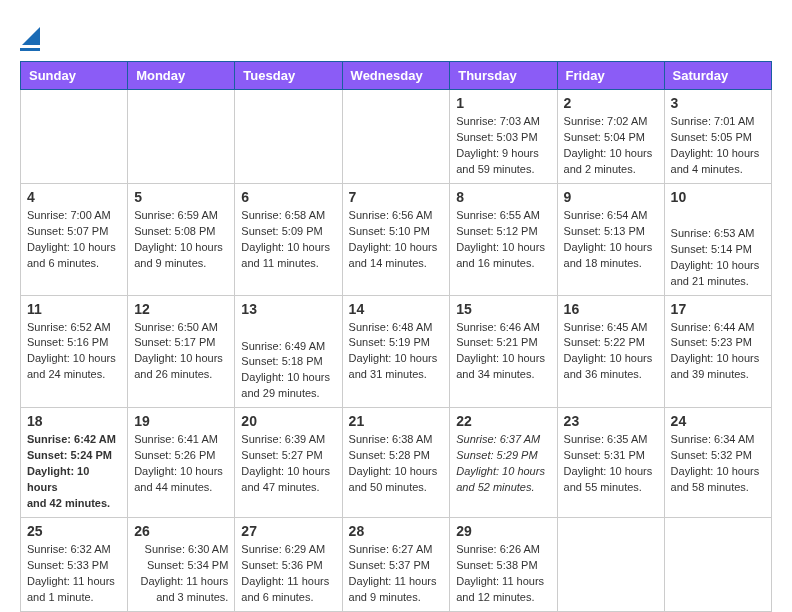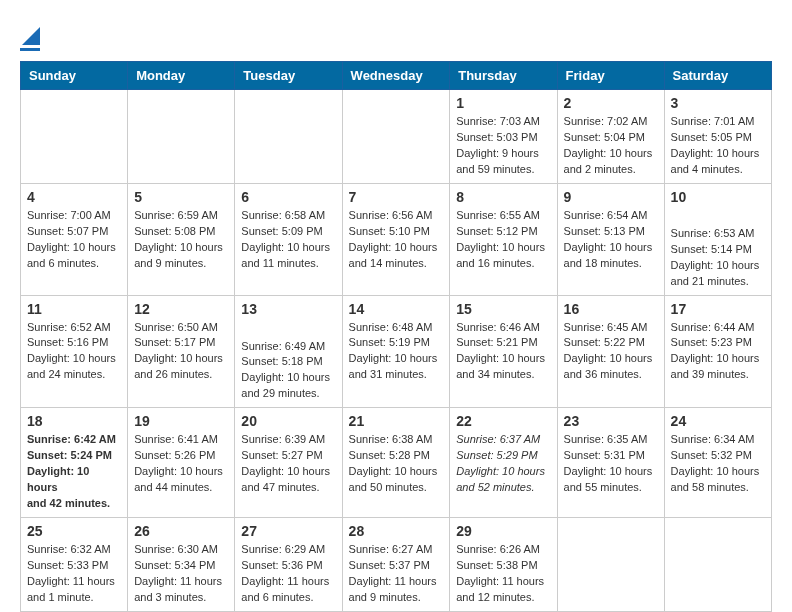--- a/index.html
+++ b/index.html
@@ -28,21 +28,21 @@
       font-size: 16px;
       font-weight: normal;
       color: #333;
     }
     .calendar {
       width: 100%;
       border-collapse: collapse;
       border: 1px solid #ccc;
     }
     .calendar th {
-      background: #0369a1;
+      background: #8b5cf6;
       color: #fff;
       font-size: 13px;
       padding: 6px 8px;
       text-align: left;
       border: 1px solid #1a5fa0;
       font-weight: bold;
     }
     .calendar td {
       vertical-align: top;
       border: 1px solid #ccc;
@@ -299,21 +299,21 @@
       <tr>
         <td>
           <span class="day-number">25</span>
           <div class="day-info" style="white-space: pre-line;">Sunrise: 6:32 AM
 Sunset: 5:33 PM
 Daylight: 11 hours
 and 1 minute.</div>
         </td>
         <td>
           <span class="day-number">26</span>
-          <div class="day-info" style="white-space: pre-line;">Sunrise: 6:30 AM
+          <div class="day-info" style="white-space: pre-line; text-align: right;">Sunrise: 6:30 AM
 Sunset: 5:34 PM
 Daylight: 11 hours
 and 3 minutes.</div>
         </td>
         <td>
           <span class="day-number">27</span>
           <div class="day-info" style="white-space: pre-line;">Sunrise: 6:29 AM
 Sunset: 5:36 PM
 Daylight: 11 hours
 and 6 minutes.</div>

